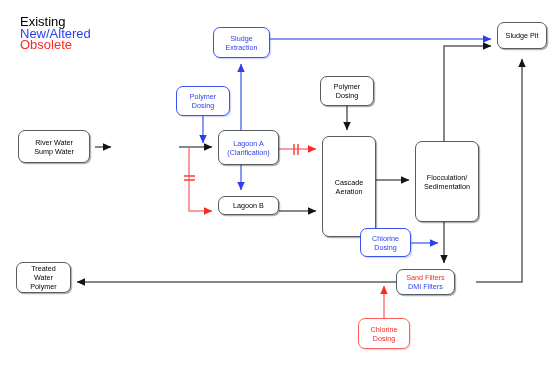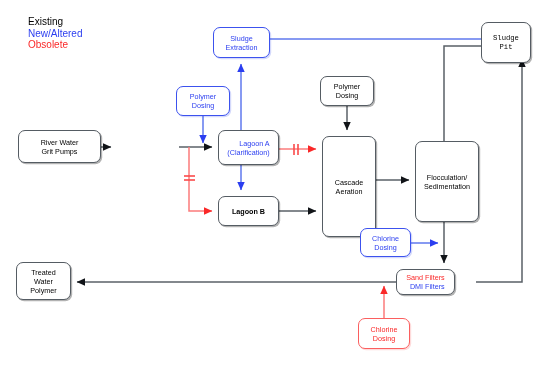--- a/index.html
+++ b/index.html
@@ -2,37 +2,37 @@
 <html><head>
 <meta charset="utf-8">
 <style>
   html,body{margin:0;padding:0;background:#ffffff;}
   body{width:557px;height:366px;overflow:hidden;
        font-family:"Liberation Sans","DejaVu Sans",sans-serif;}
   #canvas{position:relative;width:557px;height:366px;}
 
   svg#wires{position:absolute;left:0;top:0;width:557px;height:366px;}
 
-  .legend{position:absolute;left:28px;top:16px;font-size:10px;line-height:11.5px;}
+  .legend{position:absolute;left:20px;top:16px;font-size:13px;line-height:11.5px;}
   .legend div{white-space:nowrap;}
   .lg-existing{color:#000000;}
   .lg-new{color:#2b3ef0;}
   .lg-obsolete{color:#fa2828;}
 
   .node{position:absolute;box-sizing:border-box;
         border:1px solid #555c63;border-radius:7px;background:#ffffff;
         display:flex;align-items:center;justify-content:center;text-align:center;
         font-size:7.2px;line-height:9px;color:#000000;
         box-shadow:1.2px 1.2px 0 rgba(0,0,0,0.30);}
   .node span{display:block;padding:0 2px;}
 
   .n-blue{border-color:#3c52ee;color:#2b3ef0;box-shadow:1.2px 1.2px 0 rgba(60,82,238,0.22);}
   .n-red{border-color:#fb5f5f;color:#fa2828;box-shadow:1.2px 1.2px 0 rgba(250,90,90,0.22);}
   .n-faded{border-color:#c9ccd0;color:#b9bdc2;box-shadow:1.2px 1.2px 0 rgba(0,0,0,0.07);}
-  .t-blue{color:#2b3ef0;text-align:right;}
+  .t-blue{color:#2b3ef0;}
   .t-red{color:#fa2828;}
 </style>
 </head>
 <body>
 
 <div id="canvas">
 
   <svg id="wires" viewBox="0 0 557 366">
     <defs>
       <marker id="ahK" markerWidth="7" markerHeight="7" refX="5.6" refY="2.6" orient="auto">
@@ -96,24 +96,24 @@
       <line x1="184" y1="180" x2="195" y2="180"></line>
     </g>
   </svg>
 
   <div class="legend">
     <div class="lg-existing">Existing</div>
     <div class="lg-new">New/Altered</div>
     <div class="lg-obsolete">Obsolete</div>
   </div>
 
-  <div class="node" style="left:18px;top:130px;width:83px;height:33px;">
+  <div class="node" style="left:18px;top:130px;width:72px;height:33px;">
     <span>
       <span>River Water</span>
-      <span>Grit Pumps</span>
+      <span>Sump Water</span>
     </span>
   </div>
 
 
   <div class="node n-blue" style="left:176px;top:86px;width:54px;height:30px;">
     <span>
       <span>Polymer</span>
       <span>Dosing</span>
     </span>
   </div>
@@ -125,21 +125,21 @@
     </span>
   </div>
 
   <div class="node" style="left:218px;top:130px;width:61px;height:35px;">
     <span class="t-blue">
       <span>Lagoon A</span>
       <span>(Clarification)</span>
     </span>
   </div>
 
-  <div class="node" style="left:218px;top:196px;width:61px;height:30px;font-weight:bold;">
+  <div class="node" style="left:218px;top:196px;width:61px;height:19px;">
     <span>
       <span>Lagoon B</span>
     </span>
   </div>
 
   <div class="node" style="left:320px;top:76px;width:54px;height:30px;">
     <span>
       <span>Polymer</span>
       <span>Dosing</span>
     </span>
@@ -166,34 +166,34 @@
     </span>
   </div>
 
   <div class="node" style="left:396px;top:269px;width:59px;height:26px;">
     <span>
       <span class="t-red">Sand Filters</span>
       <span class="t-blue">DMI Filters</span>
     </span>
   </div>
 
-  <div class="node" style="left:16px;top:262px;width:55px;height:38px;">
+  <div class="node" style="left:16px;top:262px;width:55px;height:31px;">
     <span>
       <span>Treated</span>
       <span>Water</span>
       <span>Polymer</span>
     </span>
   </div>
 
   <div class="node n-red" style="left:358px;top:318px;width:52px;height:31px;">
     <span>
       <span>Chlorine</span>
       <span>Dosing</span>
     </span>
   </div>
 
-  <div class="node" style="left:481px;top:22px;width:50px;height:41px;font-family:Liberation Mono, monospace;">
+  <div class="node" style="left:497px;top:22px;width:50px;height:27px;">
     <span>
       <span>Sludge Pit</span>
     </span>
   </div>
 
 </div>
 
 </body></html>

